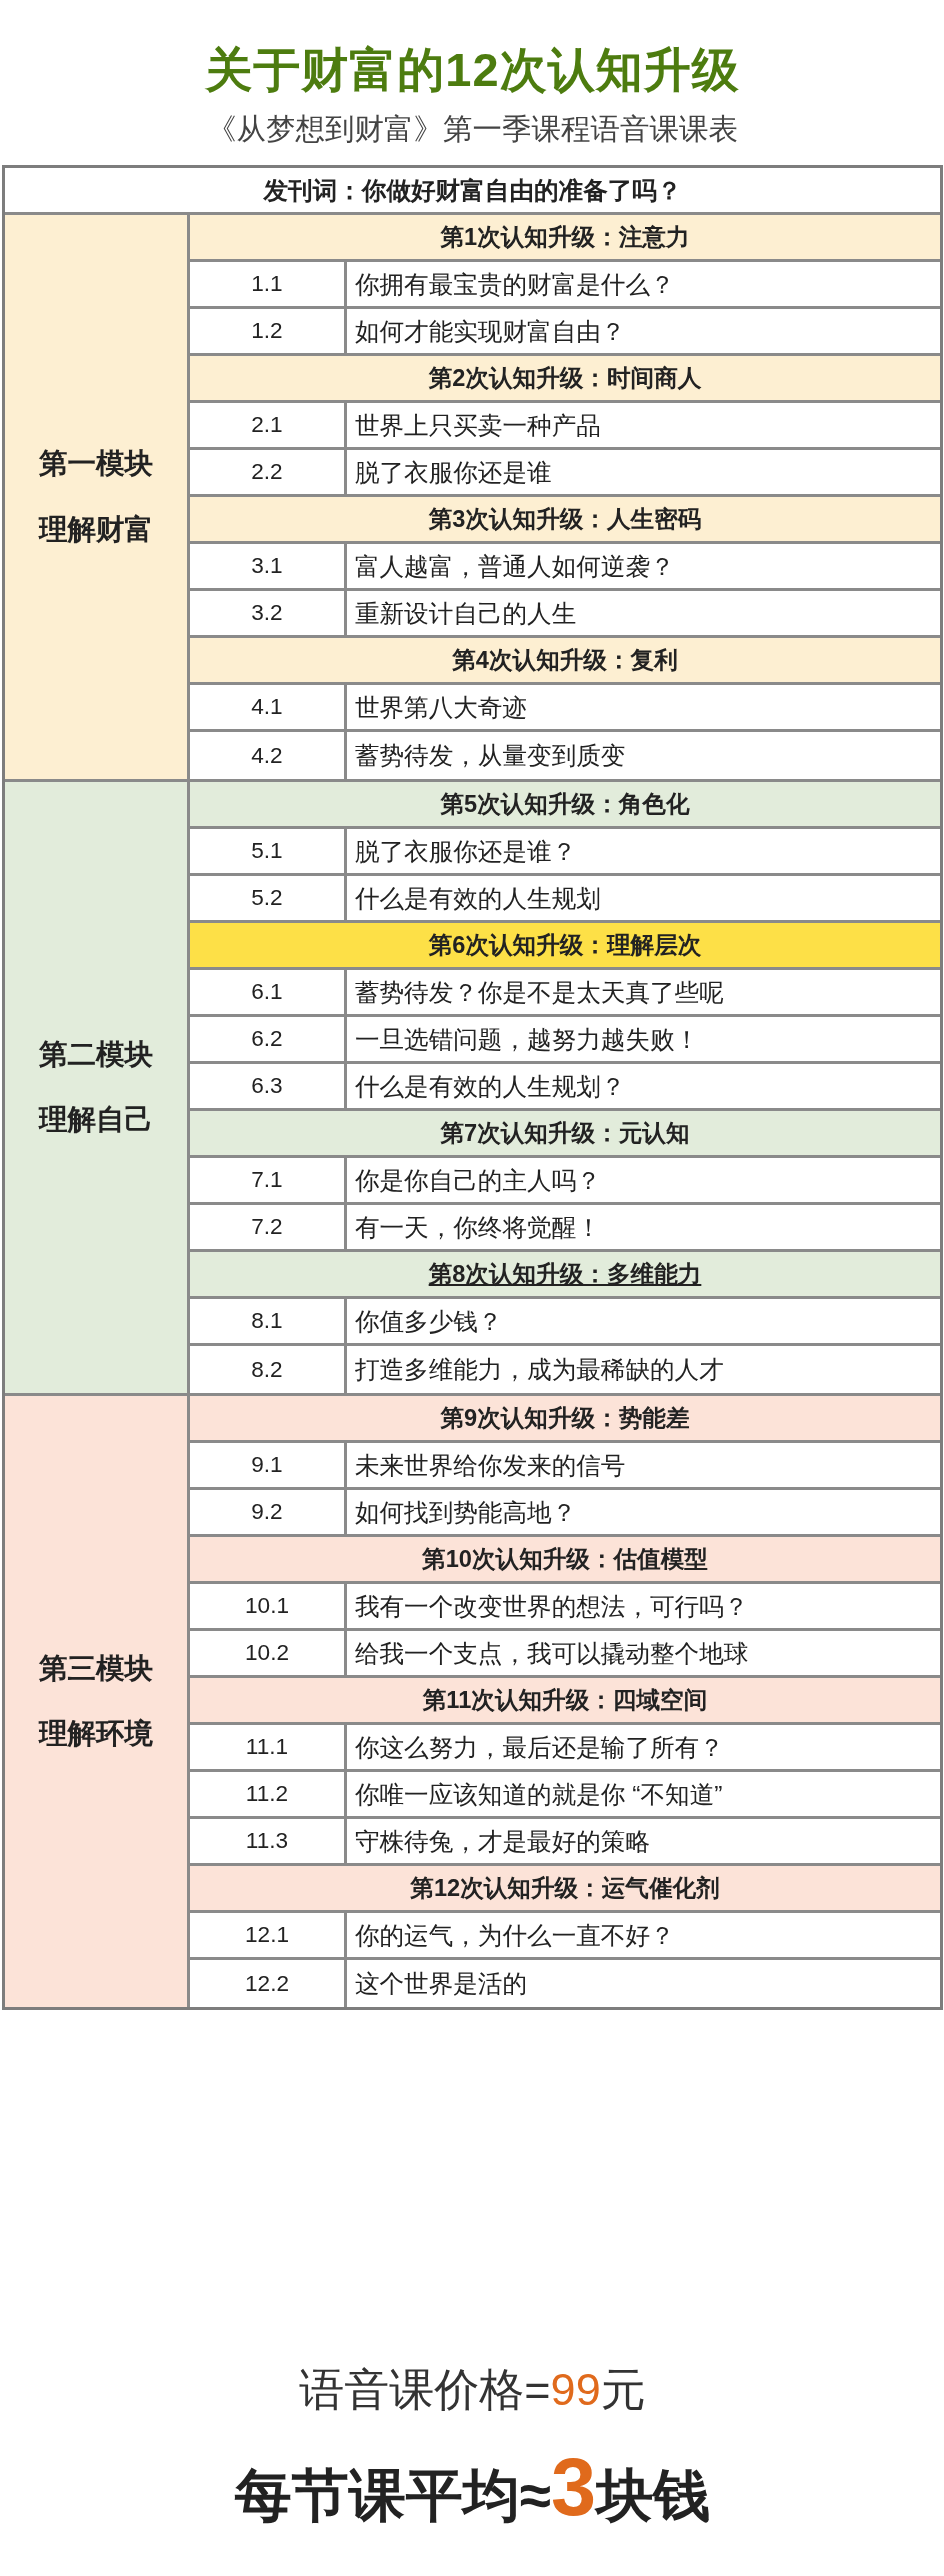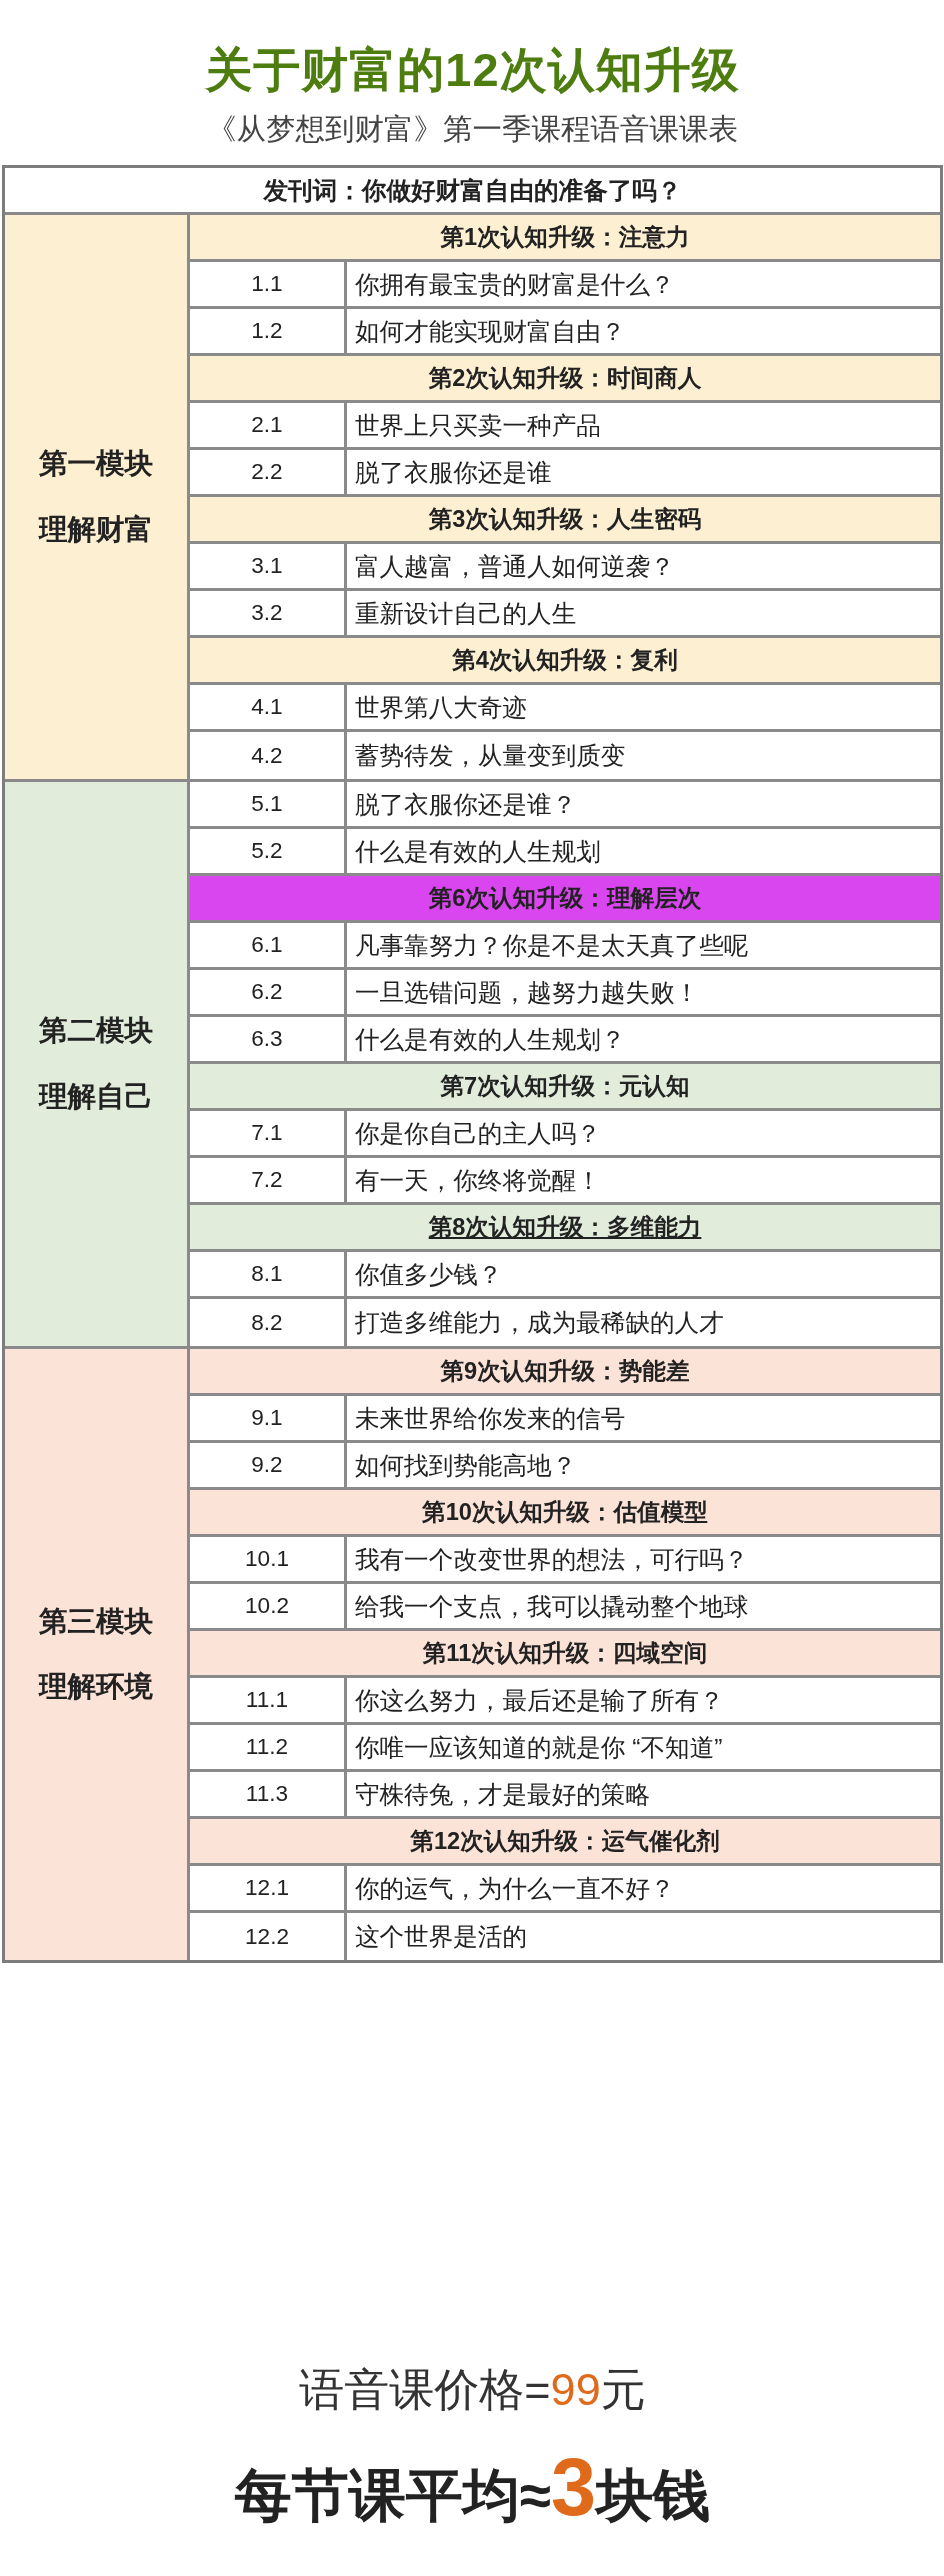--- a/index.html
+++ b/index.html
@@ -76,32 +76,33 @@
             <div class="ltitle">蓄势待发，从量变到质变</div>
           </div>
         </div>
       </div>
       <div class="module">
         <div class="mlabel" style="background: rgb(226, 236, 219);">
           <span>第二模块</span>
           <span>理解自己</span>
         </div>
         <div class="mbody">
+          <div class="row sec" style="background: rgb(226, 236, 219);">第5次认知升级：角色化</div>
           <div class="row lesson">
             <div class="num">5.1</div>
             <div class="ltitle">脱了衣服你还是谁？</div>
           </div>
           <div class="row lesson">
             <div class="num">5.2</div>
             <div class="ltitle">什么是有效的人生规划</div>
           </div>
-          <div class="row sec" style="background: #d946ef;">第6次认知升级：理解层次</div>
+          <div class="row sec" style="background: #fde047;">第6次认知升级：理解层次</div>
           <div class="row lesson">
             <div class="num">6.1</div>
-            <div class="ltitle">凡事靠努力？你是不是太天真了些呢</div>
+            <div class="ltitle">蓄势待发？你是不是太天真了些呢</div>
           </div>
           <div class="row lesson">
             <div class="num">6.2</div>
             <div class="ltitle">一旦选错问题，越努力越失败！</div>
           </div>
           <div class="row lesson">
             <div class="num">6.3</div>
             <div class="ltitle"> 什么是有效的人生规划？</div>
           </div>
           <div class="row sec" style="background: rgb(226, 236, 219);">第7次认知升级：元认知</div>

